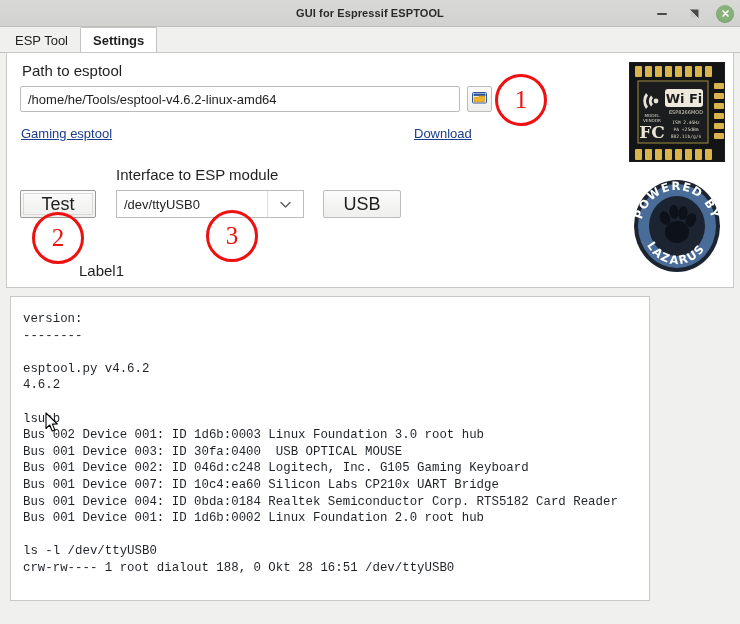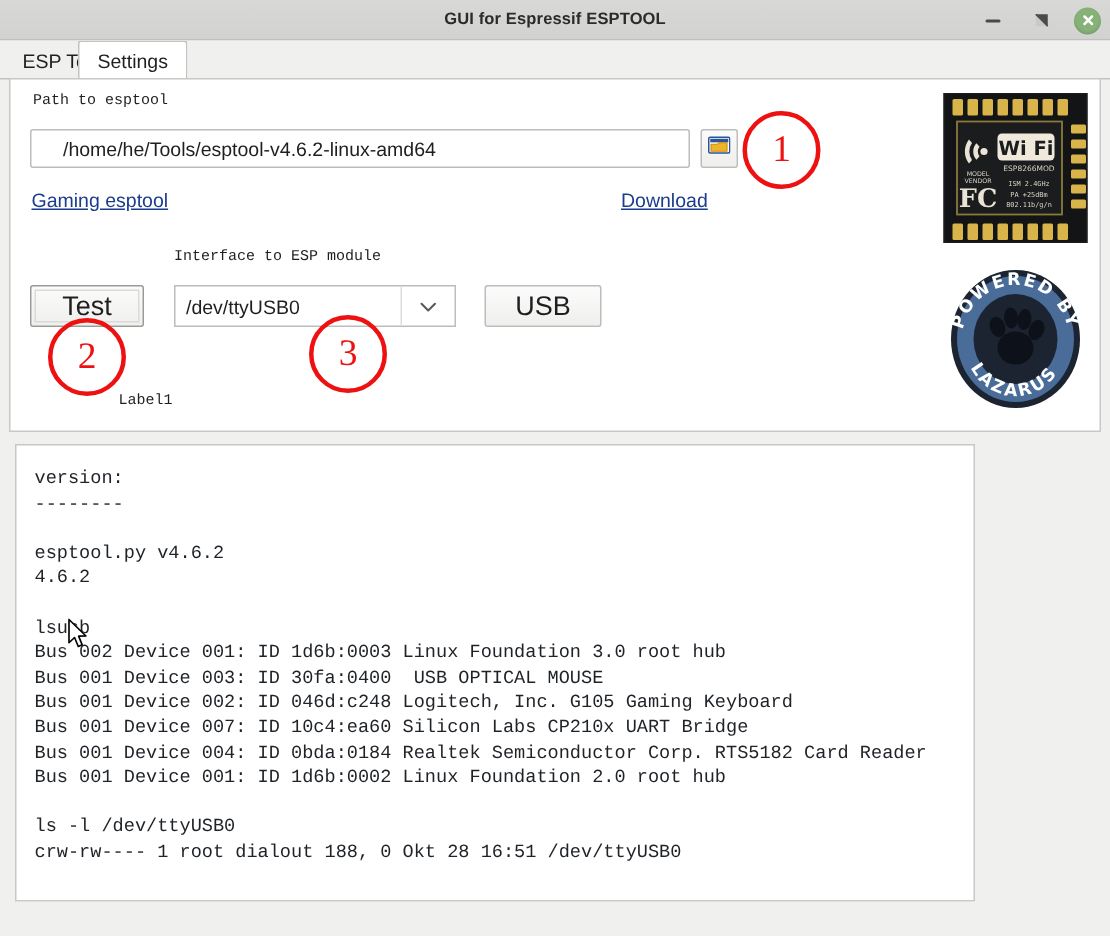--- a/index.html
+++ b/index.html
@@ -70,51 +70,50 @@
     border: 1px solid transparent;
     border-bottom: none;
   }
   .tab.active {
     background: #ffffff;
     border: 1px solid #c3c3c1;
     border-bottom: 1px solid #ffffff;
     border-top-left-radius: 2px; border-top-right-radius: 2px;
   }
   #tab-esp { left: 2px; }
-  #tab-settings { left: 52px; }
+  #tab-settings { left: 80px; font-weight: bold; }
 
   
   .settings-panel {
     position: absolute; left: 6px; top: 52px;
     width: 728px; height: 236px;
     background: #ffffff;
     border: 1px solid #c8c8c6;
   }
 
   .lbl {
     position: absolute;
-    font-size: 10px;
+    font-size: 15px;
     color: #1f1f1f;
     white-space: nowrap;
-    font-family: Liberation Mono, monospace;
   }
   #label-path { left: 22px; top: 62px; }
   #label-hint { left: 130px; top: 62px; }
   #label-interface { left: 116px; top: 166px; }
   #label-label1 { left: 79px; top: 262px; }
 
   .path-input {
     position: absolute; left: 20px; top: 86px;
     width: 440px; height: 26px;
     background: #ffffff;
     border: 1px solid #bcbcba;
     border-radius: 2px;
     font-size: 13px;
     color: #1f1f1f;
-    padding: 0 21px;
+    padding: 0 7px;
     line-height: 24px;
     font-family: "Liberation Sans", sans-serif;
   }
 
   .folder-btn {
     position: absolute; left: 467px; top: 86px;
     width: 25px; height: 26px;
     background: linear-gradient(to bottom,#fbfbfb,#eeeeec);
     border: 1px solid #bcbcba;
     border-radius: 2px;

